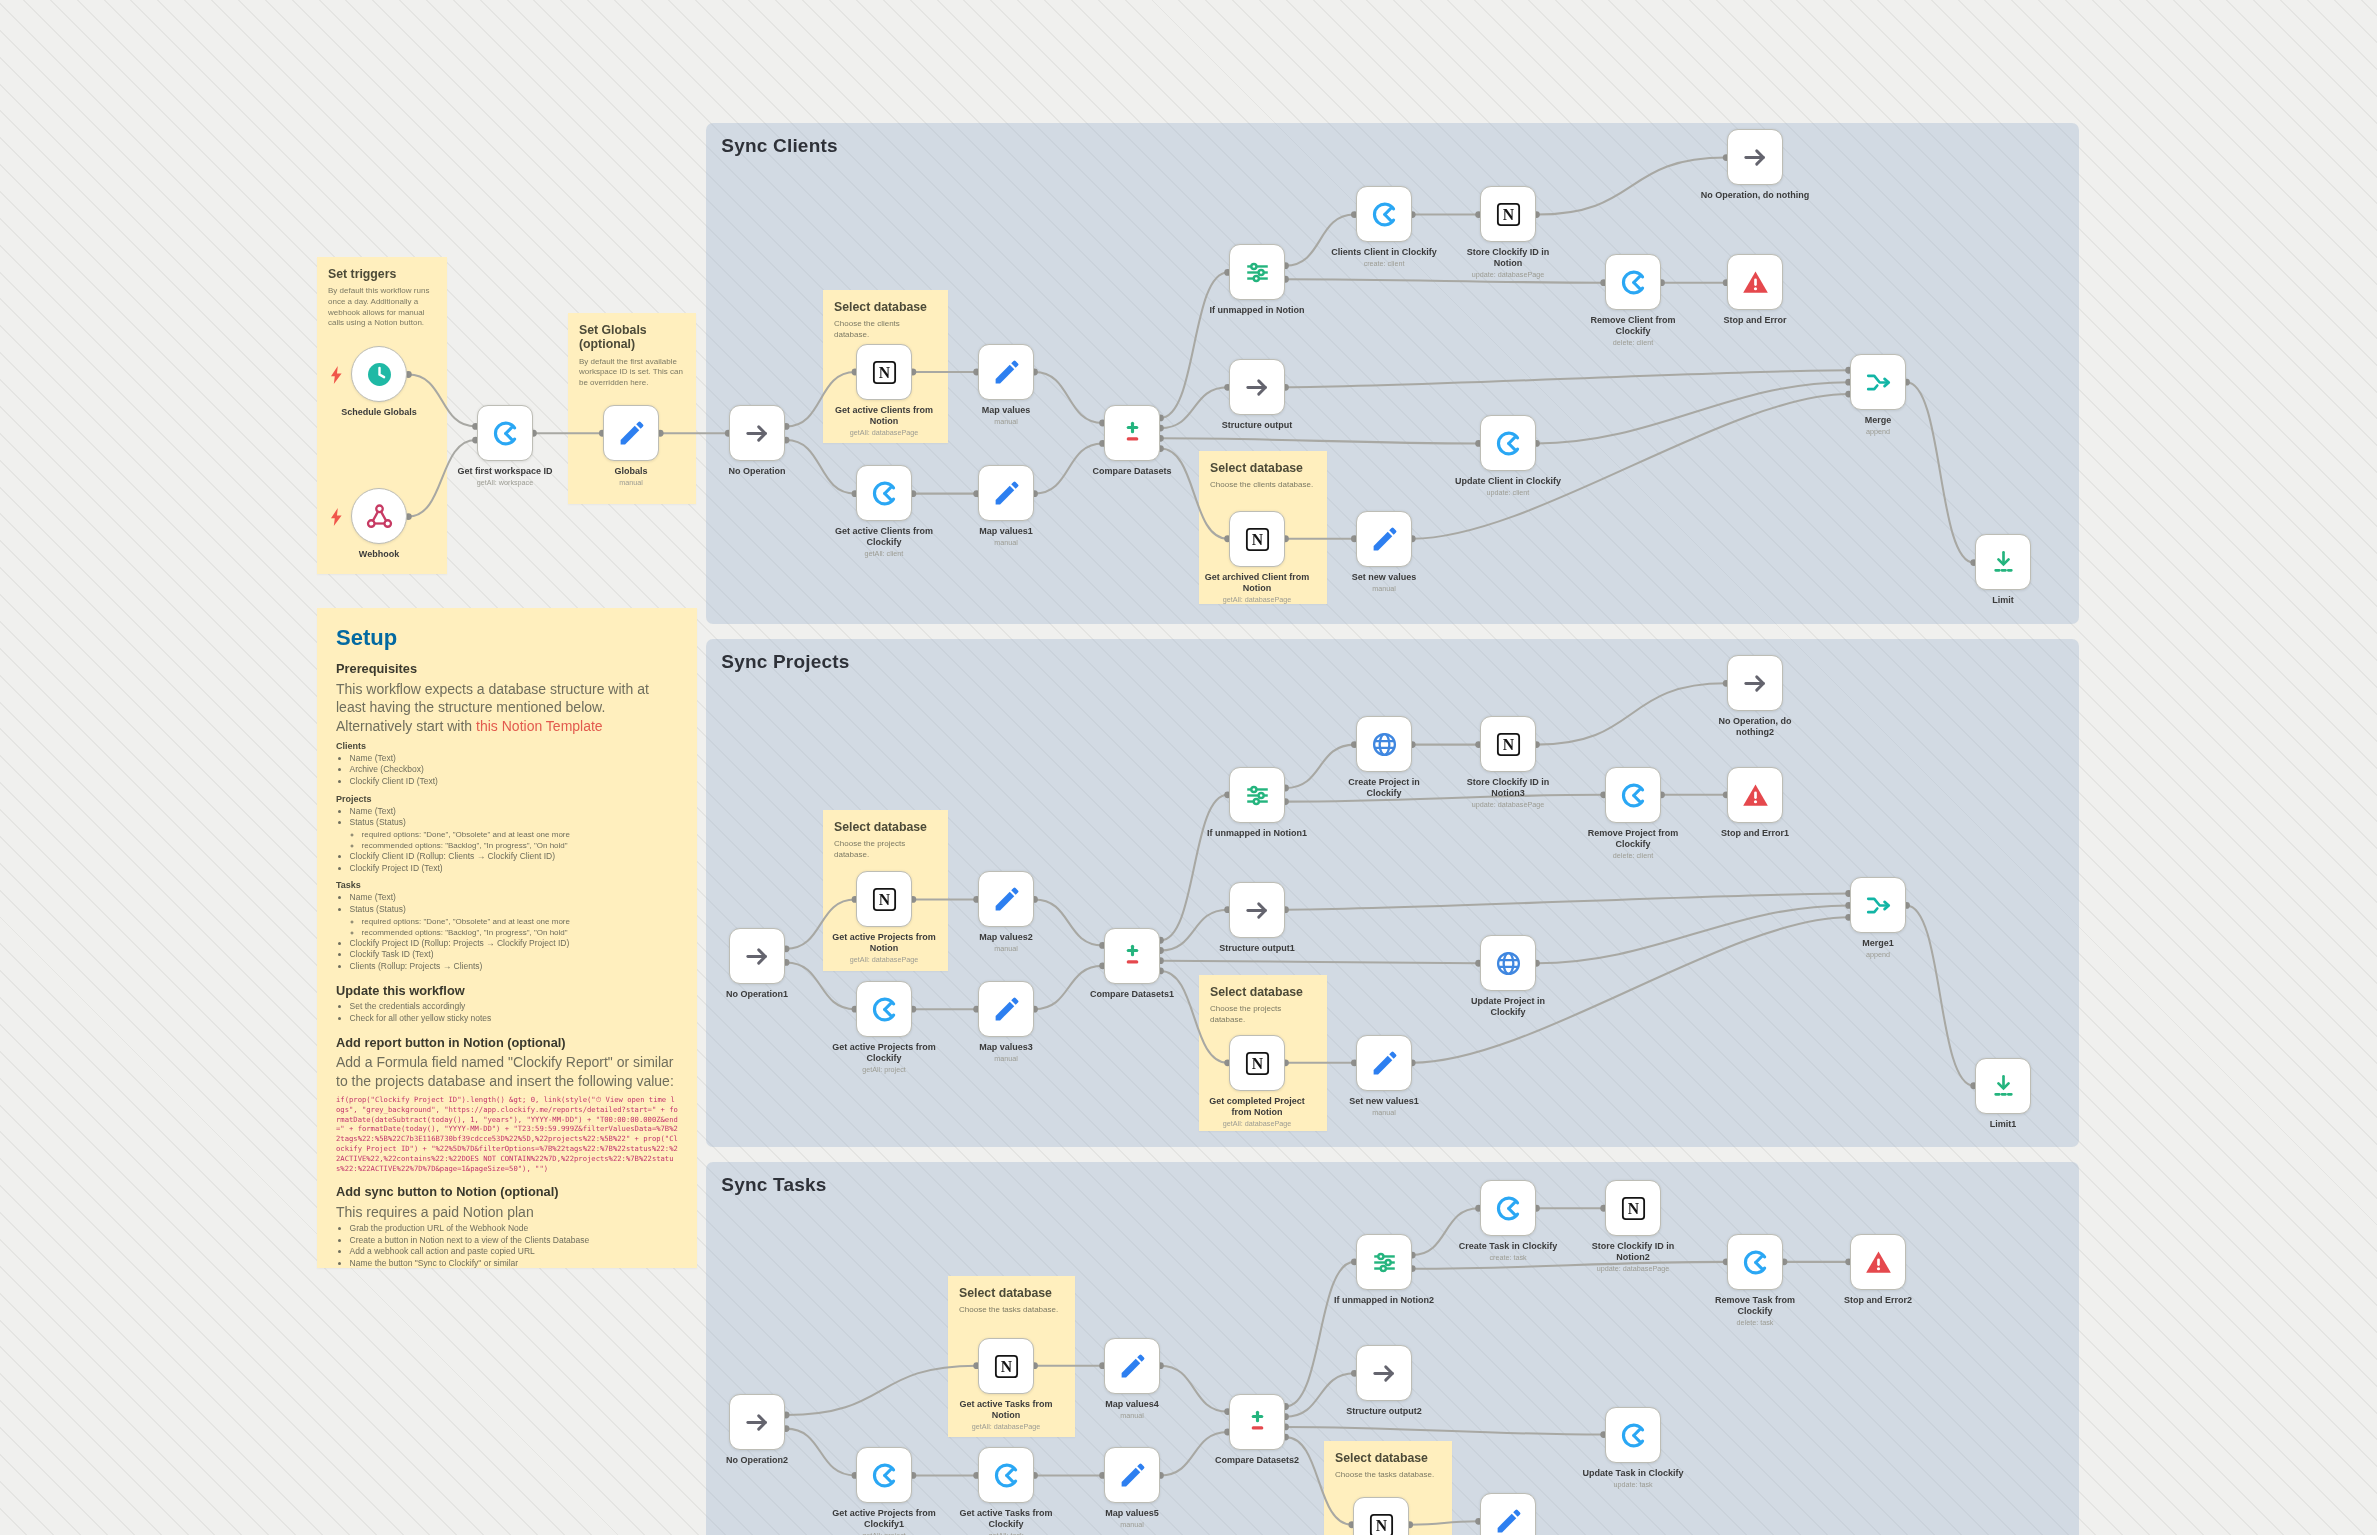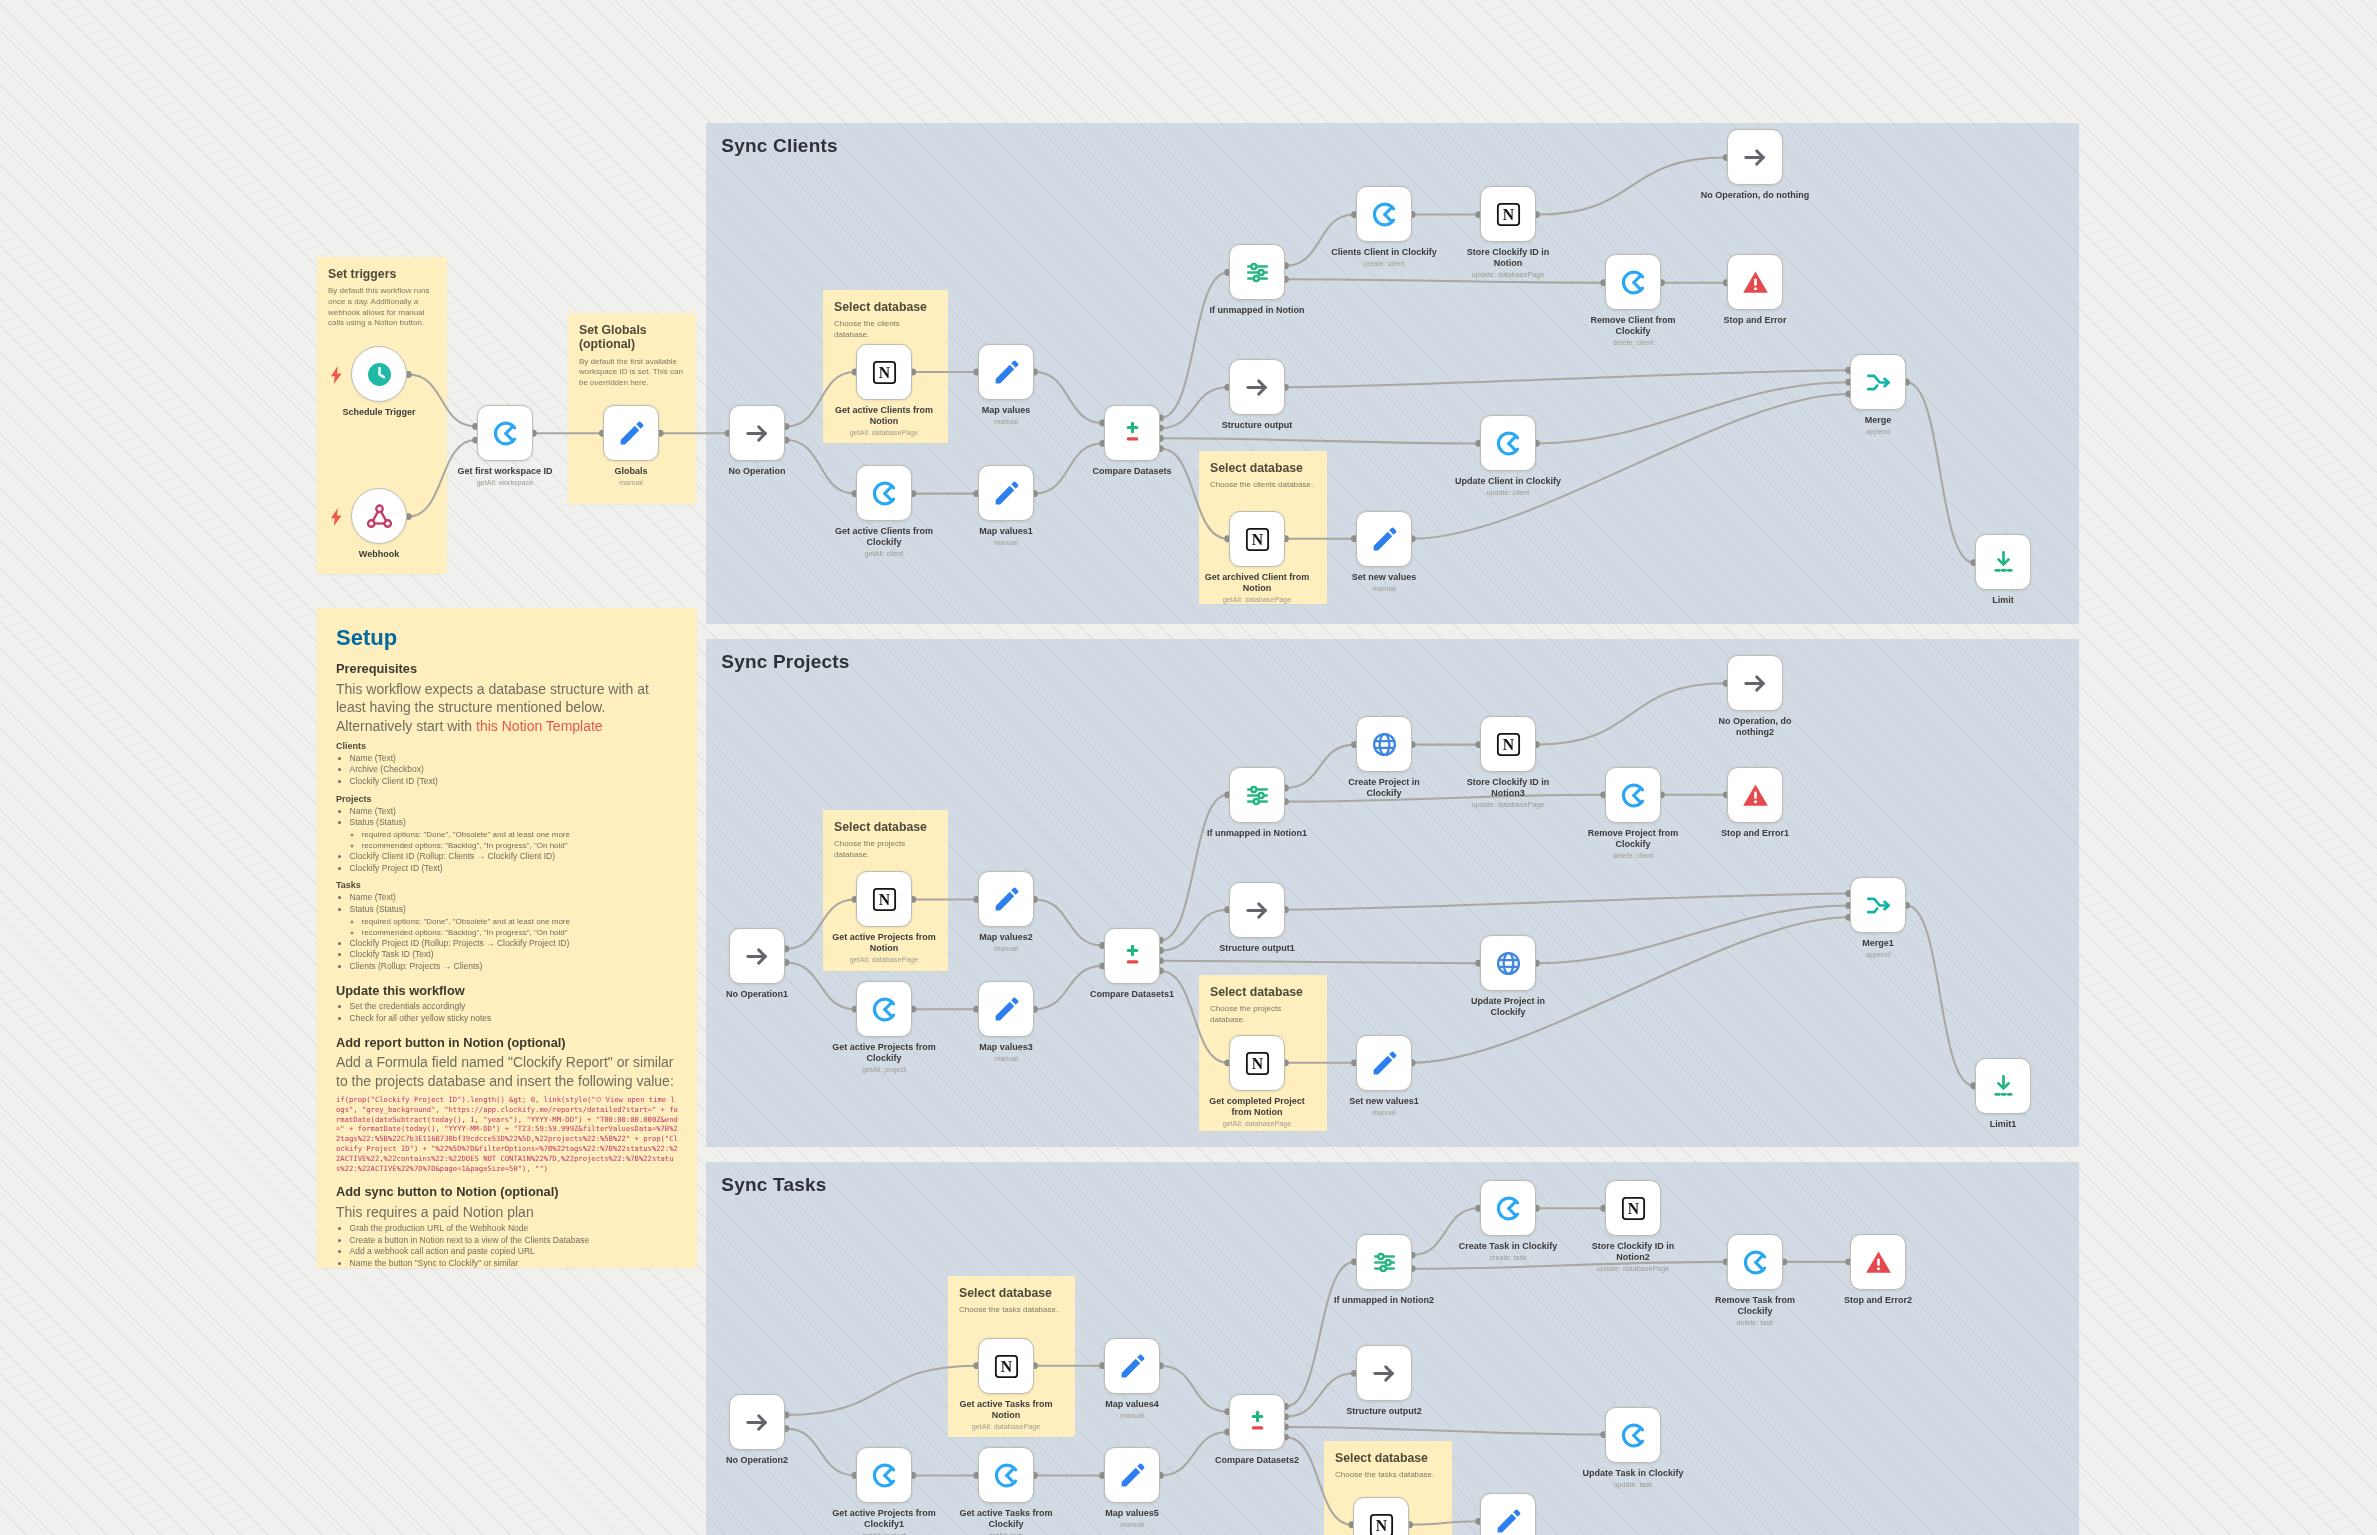--- a/index.html
+++ b/index.html
@@ -10,21 +10,21 @@
   }
   #canvas{
     position:relative;width:2377px;height:1536px;overflow:hidden;
     background-color:#f0f0ee;
     background-image:repeating-linear-gradient(45deg, rgba(150,150,145,0.13) 0 1.4px, transparent 1.4px 19px);
   }
   #wires{position:absolute;left:0;top:0;width:2377px;height:1536px;z-index:2;pointer-events:none;}
   .wire{fill:none;stroke:#a8a8a3;stroke-width:2.4px;}
   .dot{fill:#8f8f8c;}
 
-  .group{position:absolute;border-radius:1px;z-index:0;}
+  .group{position:absolute;border-radius:7px;z-index:0;}
   .group-title{position:absolute;top:12px;left:15.3px;font-size:19px;font-weight:bold;color:#2e3138;letter-spacing:0.2px;}
 
   .note{position:absolute;border-radius:0;z-index:1;padding:10.2px 11px;box-sizing:border-box;box-shadow:0 0.9px 1.7px rgba(0,0,0,0.04);}
   .note-title{font-size:12.3px;font-weight:bold;color:#4c4a38;line-height:1.15;margin-bottom:5.1px;}
   .note-body{font-size:8px;color:#7c7a64;line-height:1.32;}
 
   .note.setup{padding:17px 19px;}
   .s-h1{font-size:22px;font-weight:bold;color:#0369a1;margin:0 0 10.2px;}
   .s-h3{font-size:12.8px;font-weight:bold;color:#3a392e;margin:10.2px 0 3.4px;}
   .s-b{font-size:9px;font-weight:bold;color:#4a493b;margin:6px 0 1.7px;}
@@ -327,21 +327,21 @@
       <div class="icon">
         <svg viewBox="0 0 24 24">
           <circle cx="12" cy="12" r="9.5" fill="#1fb9a5"></circle>
           <path d="M12 6.5 V12 L15.8 14.2" stroke="#ffffff" stroke-width="2" fill="none" stroke-linecap="round"></path>
         </svg>
       </div>
       <div class="bolt"><svg viewBox="0 0 12 18">
           <path d="M7.4 0 L0.6 10.2 H4.4 L3.4 18 L11.2 7.4 H6.6 Z" fill="#f0564a"></path>
         </svg></div>
       <div class="ntext">
-        <div class="nlabel">Schedule Trigger</div>
+        <div class="nlabel">Schedule Globals</div>
       </div>
     </div>
     <div class="node circle" style="left: 351px; top: 488px;">
       <div class="icon">
         <svg viewBox="0 0 24 24" fill="none" stroke="#c73a63" stroke-width="1.9">
           <circle cx="12" cy="5.6" r="2.7"></circle>
           <circle cx="5.2" cy="17.8" r="2.7"></circle>
           <circle cx="18.8" cy="17.8" r="2.7"></circle>
           <path d="M10.7 8 L6.6 15.4"></path>
           <path d="M13.3 8 L17.4 15.4"></path>

